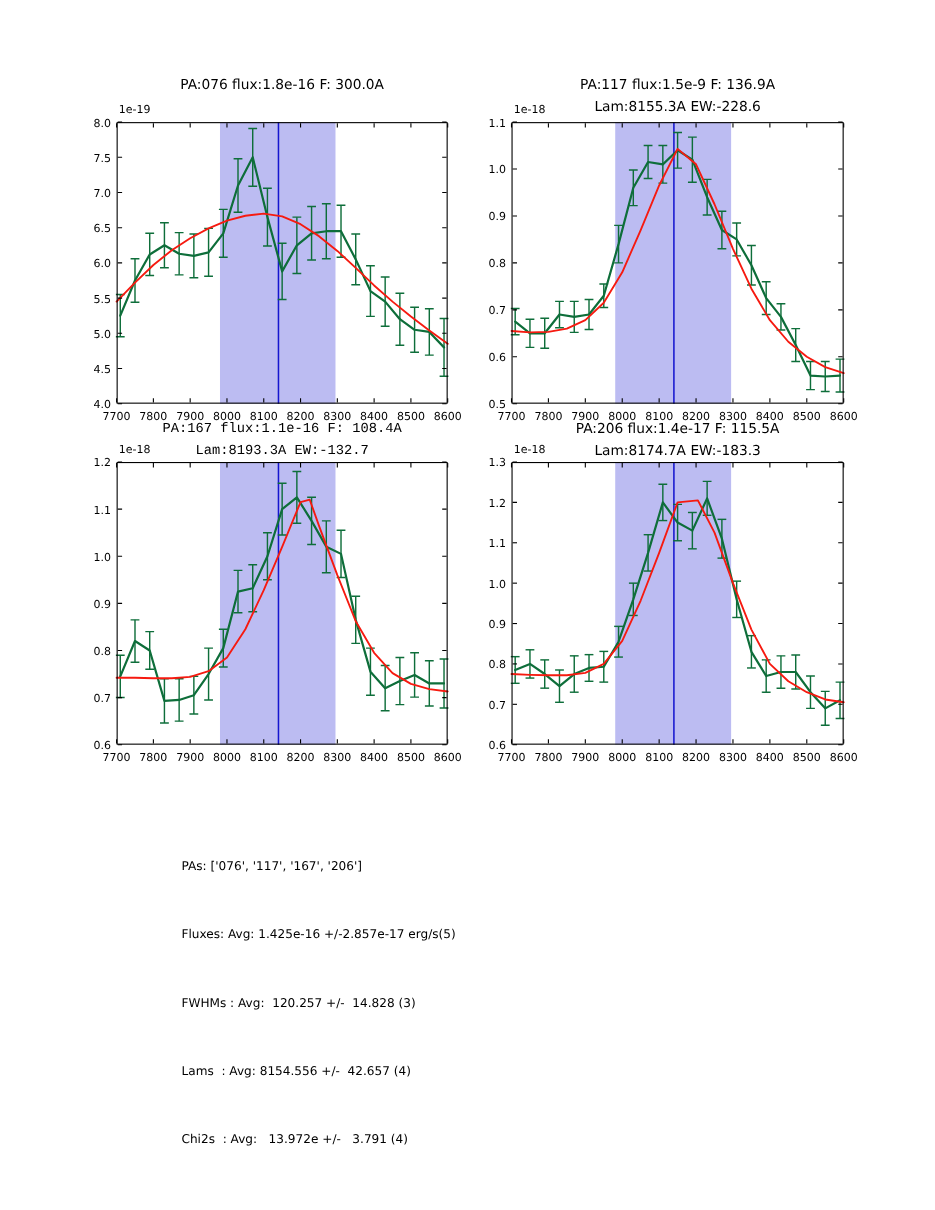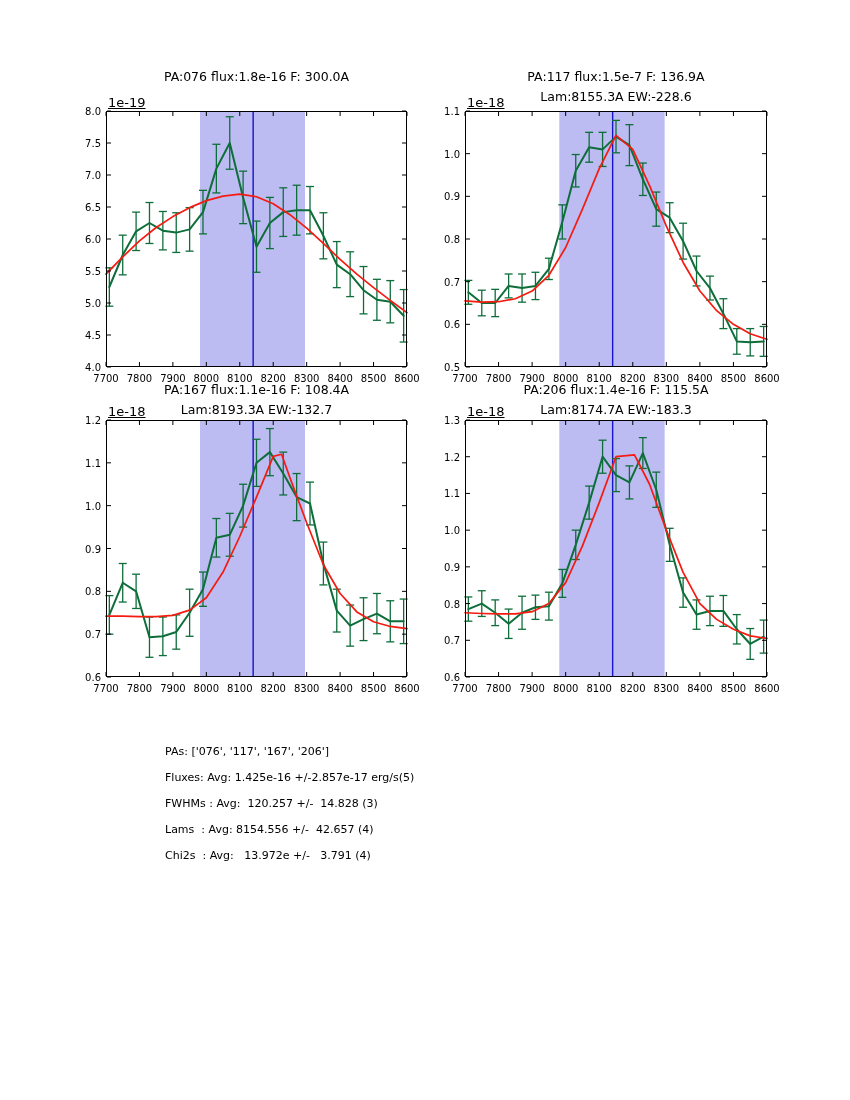--- a/index.html
+++ b/index.html
@@ -9,47 +9,47 @@
     overflow:hidden;
   }
   .plot-cell{position:absolute;}
   #cell0{left:61px;top:106px;}
   #cell1{left:420px;top:106px;}
   #cell2{left:61px;top:415px;}
   #cell3{left:420px;top:415px;}
   .plot-title{position:absolute;text-align:center;font-size:12.5px;line-height:20px;}
   #title0{left:106px;top:67px;width:301px;}
   #title1{left:465px;top:67px;width:302px;}
-  #title2{left:106px;top:380px;width:301px;}
+  #title2{left:106px;top:380px;width:301px;font-family:Liberation Mono, monospace;}
   #title3{left:465px;top:380px;width:302px;}
-  .y-scale-label{position:absolute;font-size:13px;text-decoration:underline;}
+  .y-scale-label{position:absolute;font-size:10px;}
   #off0{left:108px;top:95px;}
   #off1{left:467px;top:95px;}
   #off2{left:108px;top:404px;}
   #off3{left:467px;top:404px;}
   #summary{position:absolute;left:165px;top:739px;font-size:11px;}
-  #summary .sline{white-space:pre;line-height:26px;}
+  #summary .sline{white-space:pre;line-height:26px;margin-top:36px;}
   svg text{font-family:"DejaVu Sans","Liberation Sans",sans-serif;}
 </style>
 </head>
 <body>
 
 <div class="plot-title" id="title0">
   <div>PA:076 flux:1.8e-16 F: 300.0A</div>
 </div>
 <div class="plot-title" id="title1">
-  <div>PA:117 flux:1.5e-7 F: 136.9A</div>
+  <div>PA:117 flux:1.5e-9 F: 136.9A</div>
   <div>Lam:8155.3A EW:-228.6</div>
 </div>
 <div class="plot-title" id="title2">
   <div>PA:167 flux:1.1e-16 F: 108.4A</div>
   <div>Lam:8193.3A EW:-132.7</div>
 </div>
 <div class="plot-title" id="title3">
-  <div>PA:206 flux:1.4e-16 F: 115.5A</div>
+  <div>PA:206 flux:1.4e-17 F: 115.5A</div>
   <div>Lam:8174.7A EW:-183.3</div>
 </div>
 
 <div class="y-scale-label" id="off0">1e-19</div>
 <div class="y-scale-label" id="off1">1e-18</div>
 <div class="y-scale-label" id="off2">1e-18</div>
 <div class="y-scale-label" id="off3">1e-18</div>
 
 <div class="plot-cell" id="cell0"><svg width="358" height="291">
       <rect x="138.9788888888889" y="5" width="105.01555555555555" height="256" fill="#bcbcf2"></rect>

